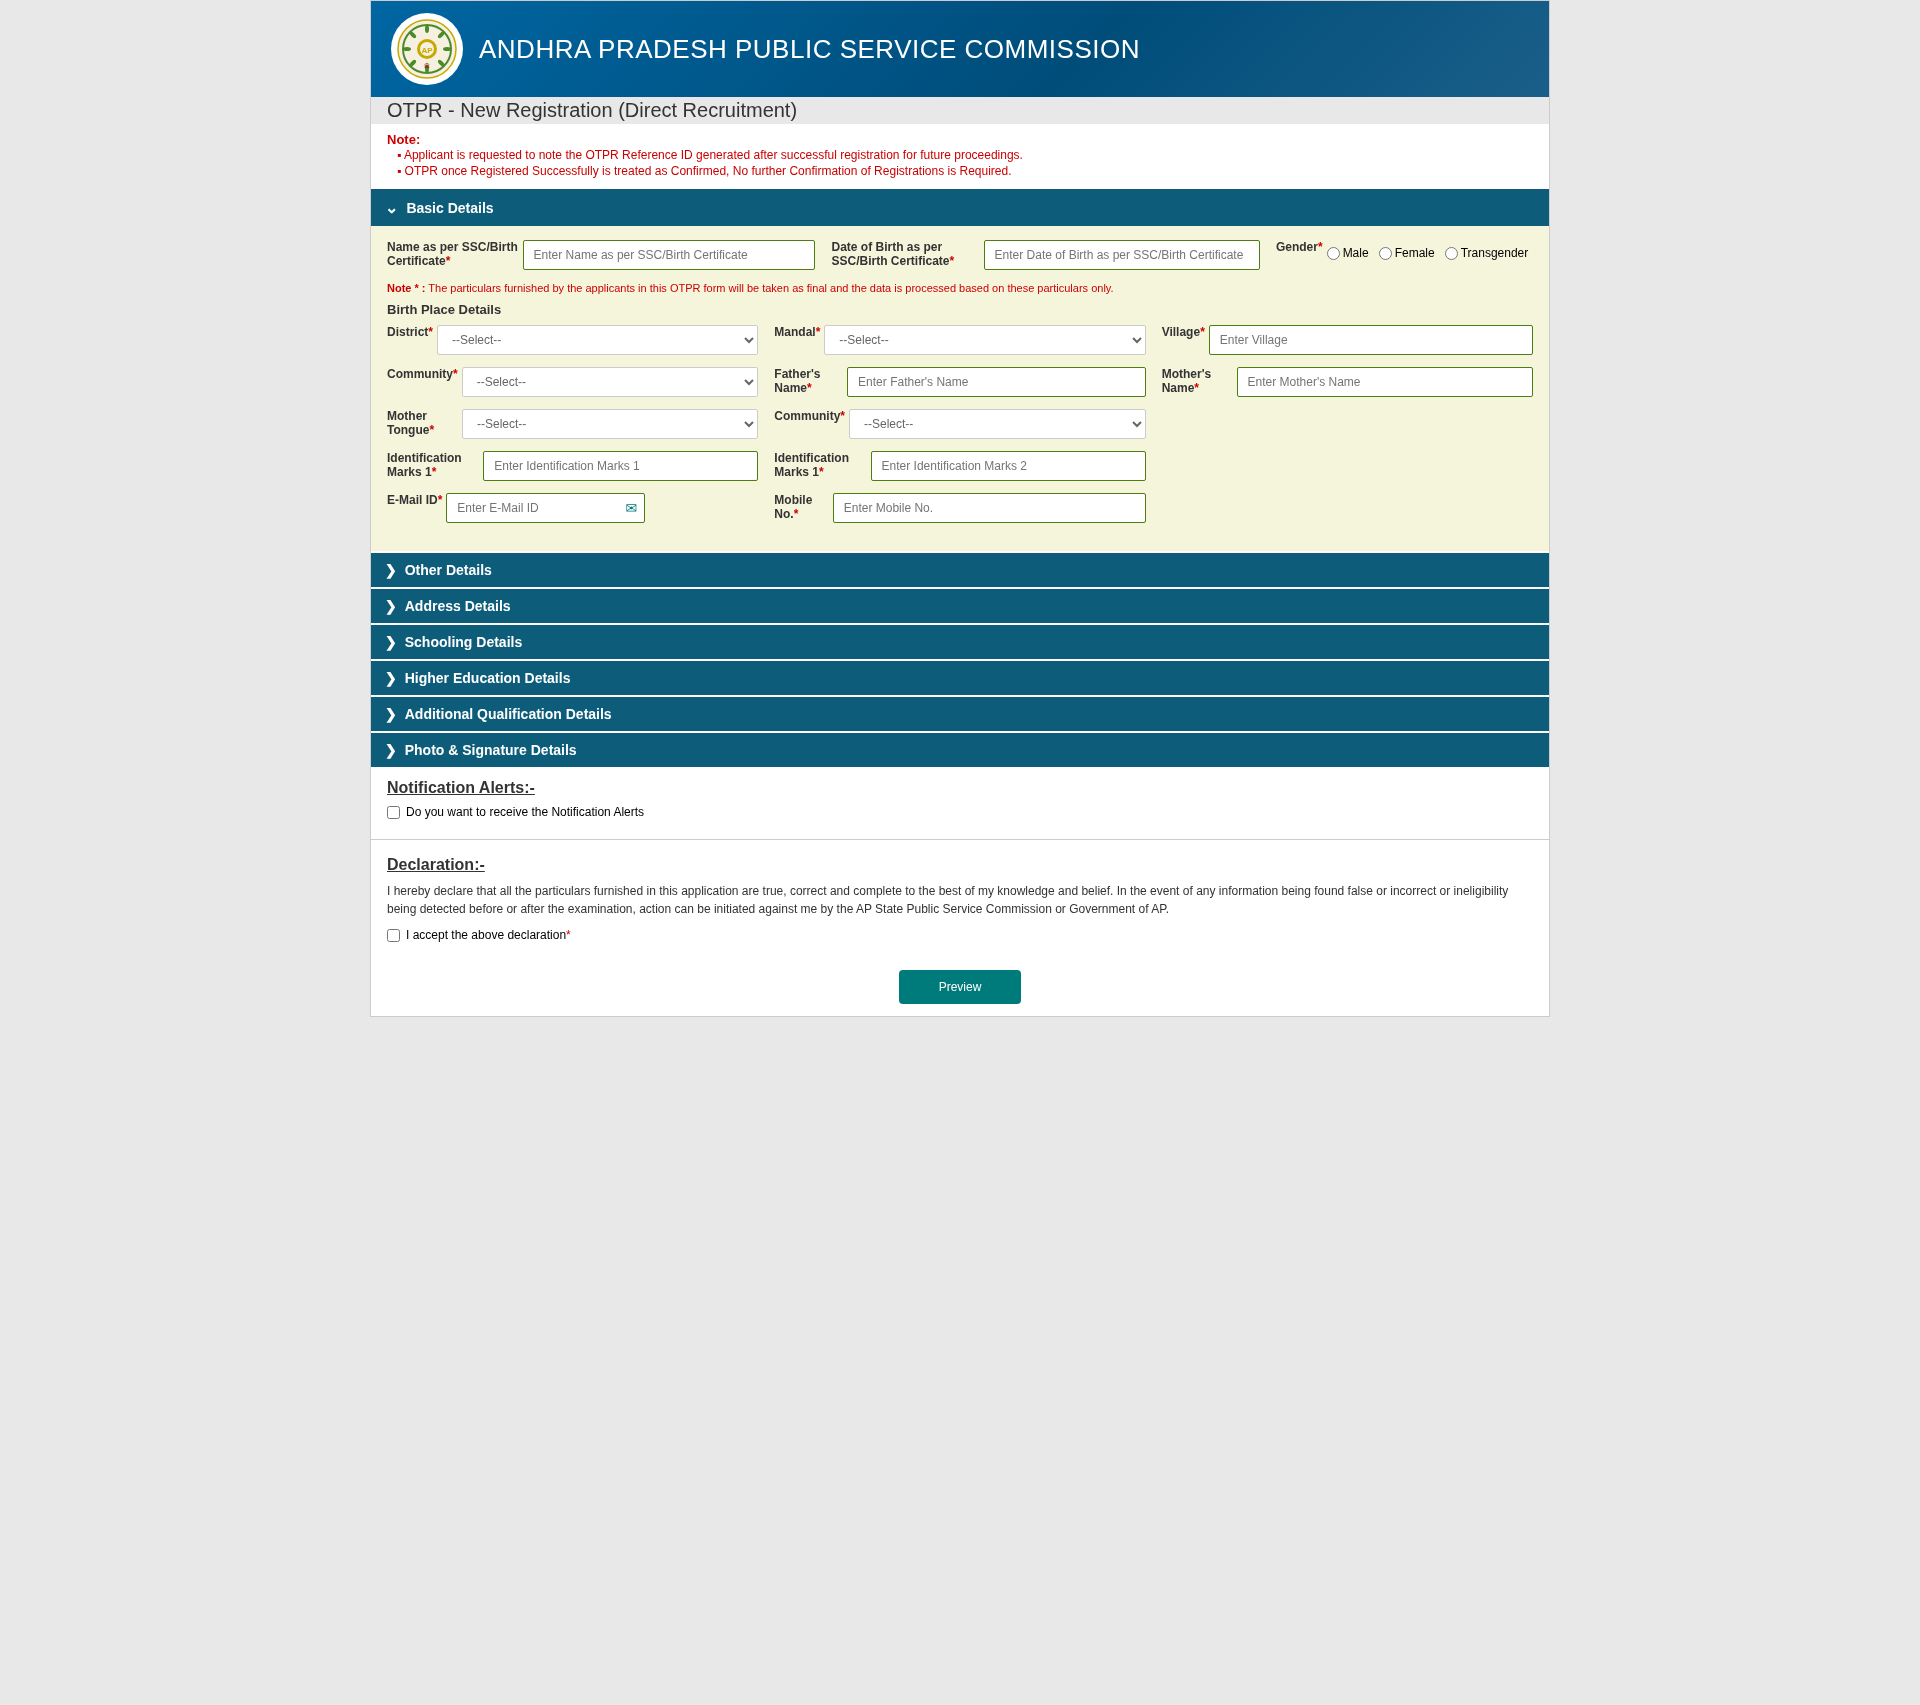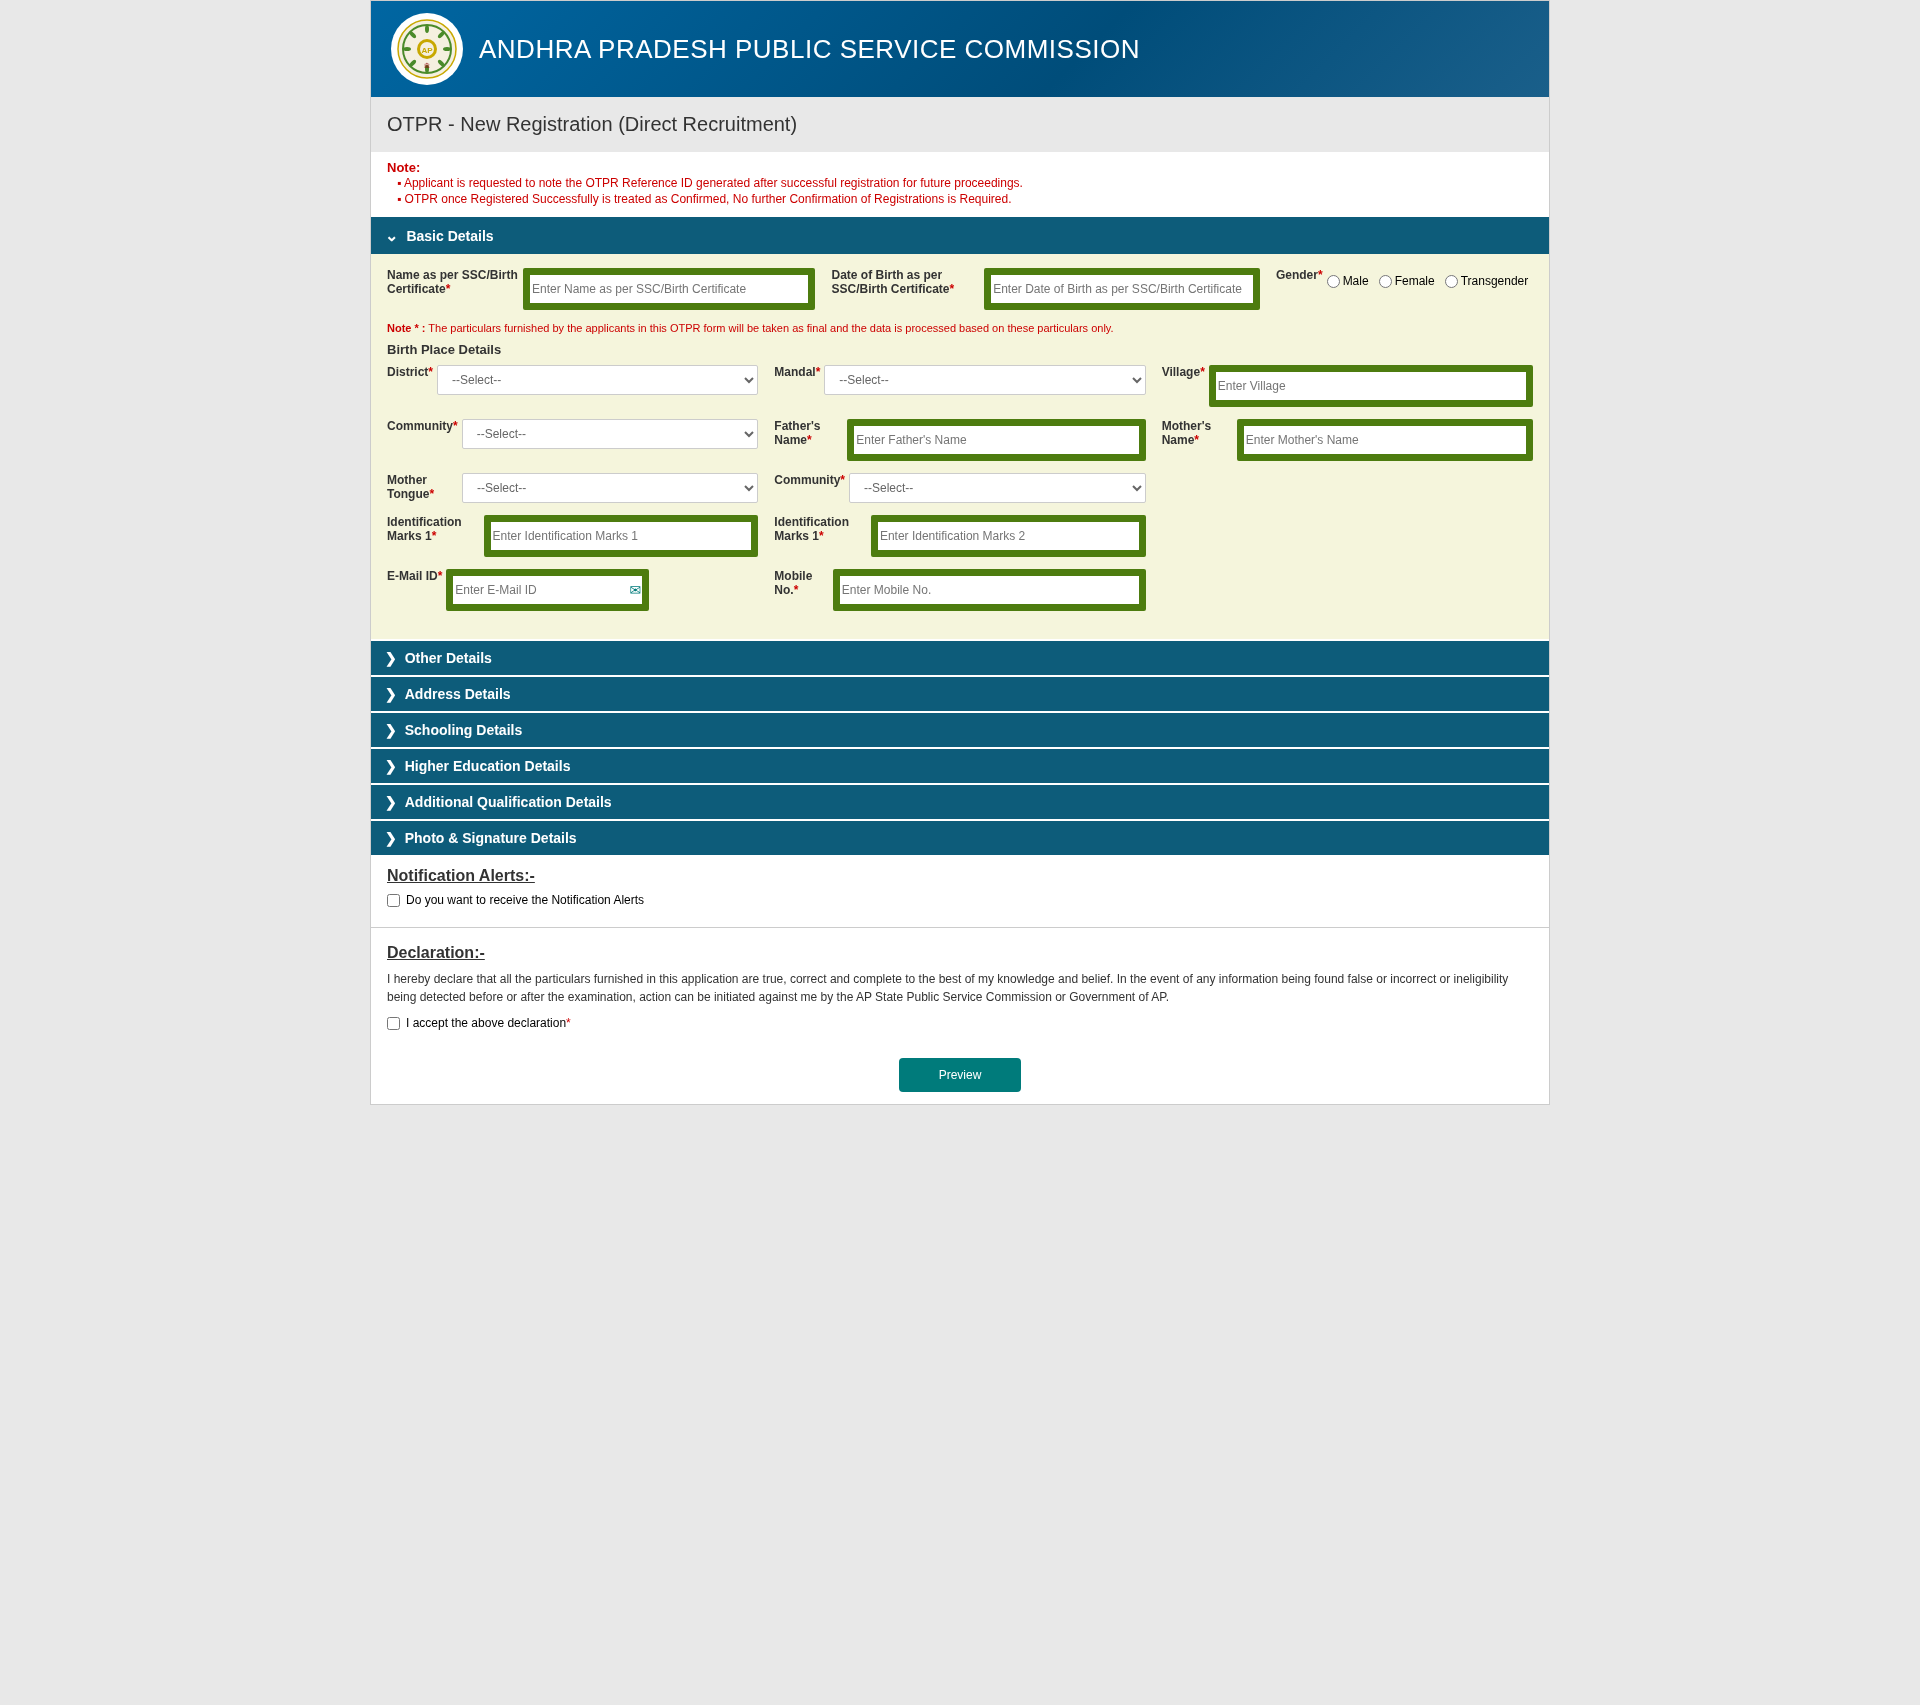--- a/index.html
+++ b/index.html
@@ -34,21 +34,21 @@
     .header-title {
       color: #fff;
       font-size: 26px;
       font-weight: normal;
       letter-spacing: 0.5px;
     }
 
     
     .page-title-bar {
       background: #e8e8e8;
-      padding: 16px 16px;
+      padding: 2px 16px;
       font-size: 20px;
       color: #333;
       font-weight: normal;
     }
 
     
     .note-section {
       padding: 8px 16px 10px;
       background: #fff;
     }
@@ -110,22 +110,22 @@
     .form-label {
       font-size: 12px;
       font-weight: bold;
       color: #333;
     }
     .form-label .req {
       color: #cc0000;
     }
 
     .form-input {
-      border: 7px solid #4d7c0f;
-      padding: 7px 2px;
+      border: 1px solid #4d7c0f;
+      padding: 7px 10px;
       font-size: 12px;
       color: #999;
       background: #fff;
       width: 100%;
       border-radius: 2px;
       outline: none;
     }
 
     .form-select {
       border: 1px solid #ccc;

